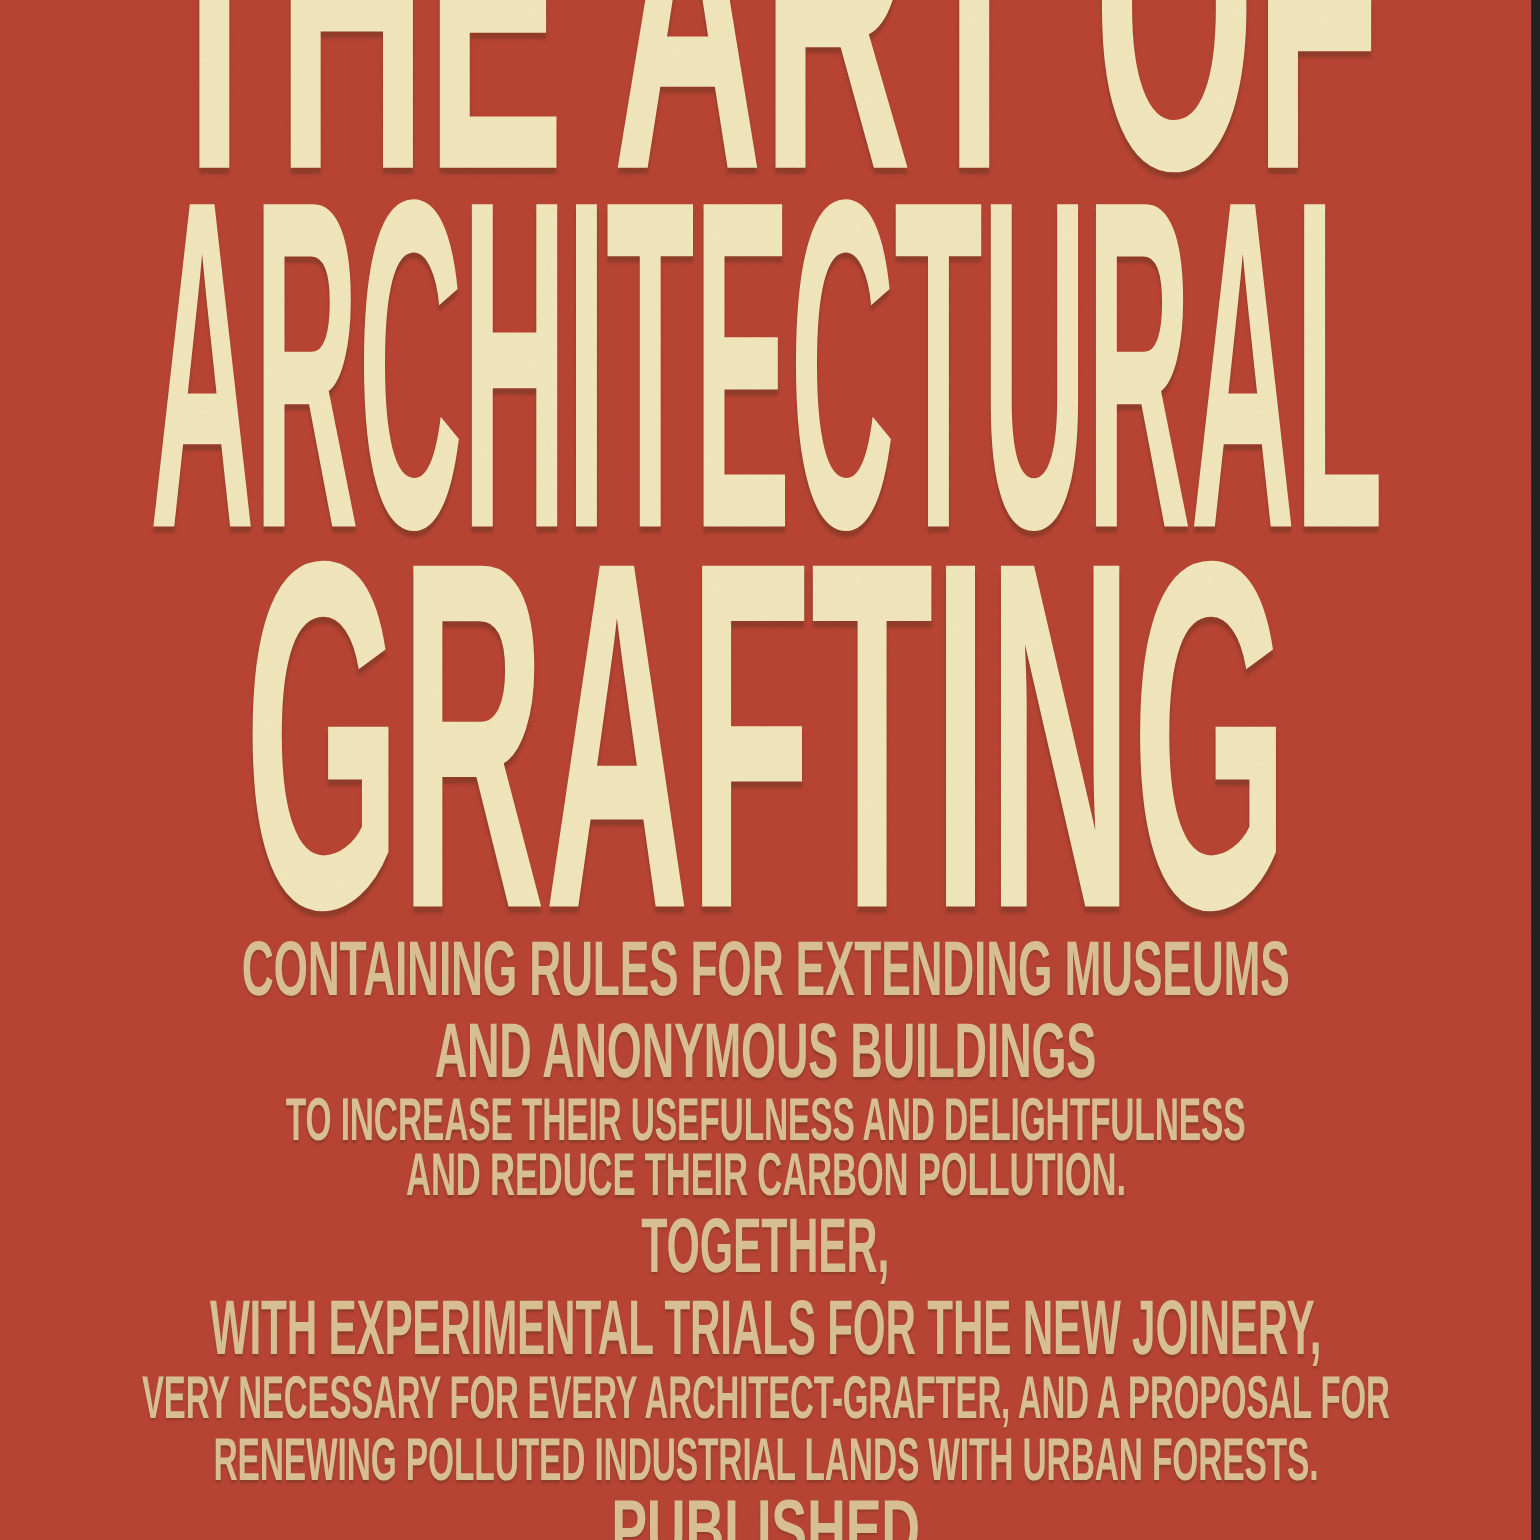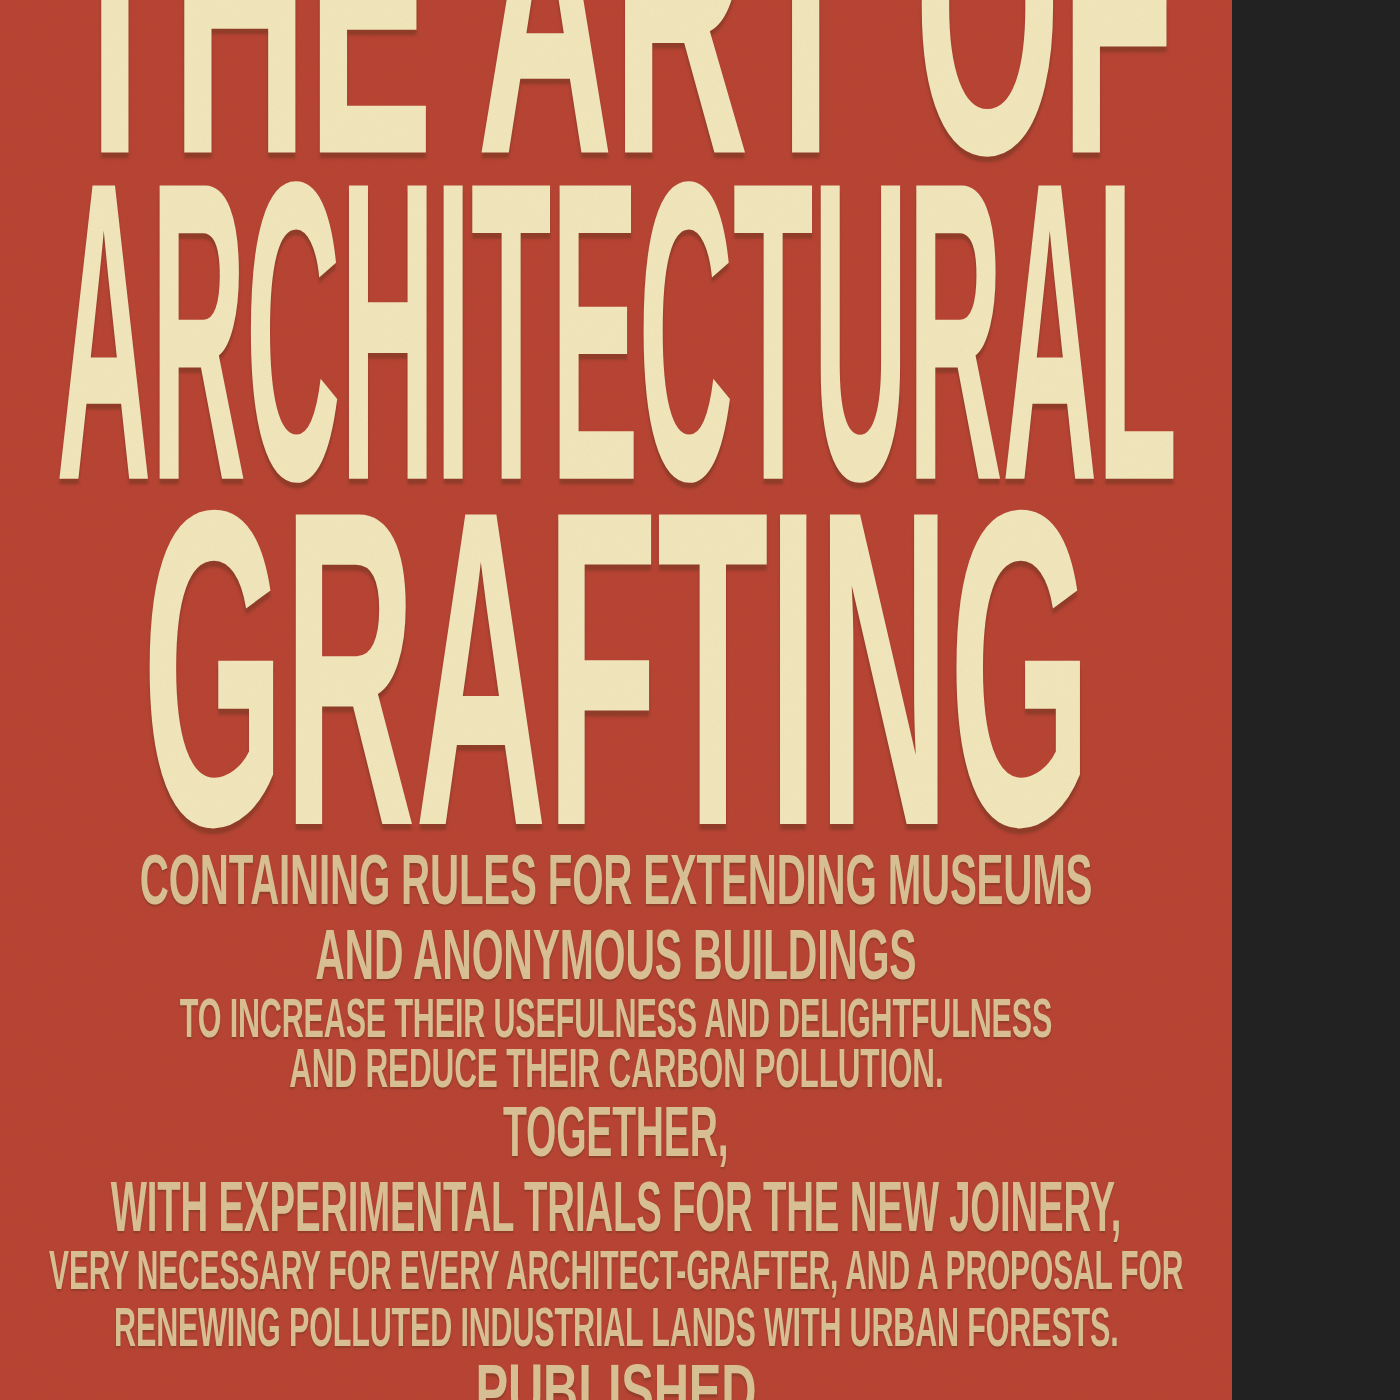--- a/index.html
+++ b/index.html
@@ -2,21 +2,21 @@
 <html><head>
 <meta charset="utf-8">
 <style>
   html, body {
     margin: 0;
     padding: 0;
     background: #222;
   }
   .cover {
     position: relative;
-    width: 1232px;
+    width: 1392px;
     height: 1400px;
     overflow: hidden;
     background: var(--bg, #b84433);
     font-family: "Liberation Sans", sans-serif;
     font-weight: bold;
   }
   
   .line {
     position: absolute;
     left: 0;

